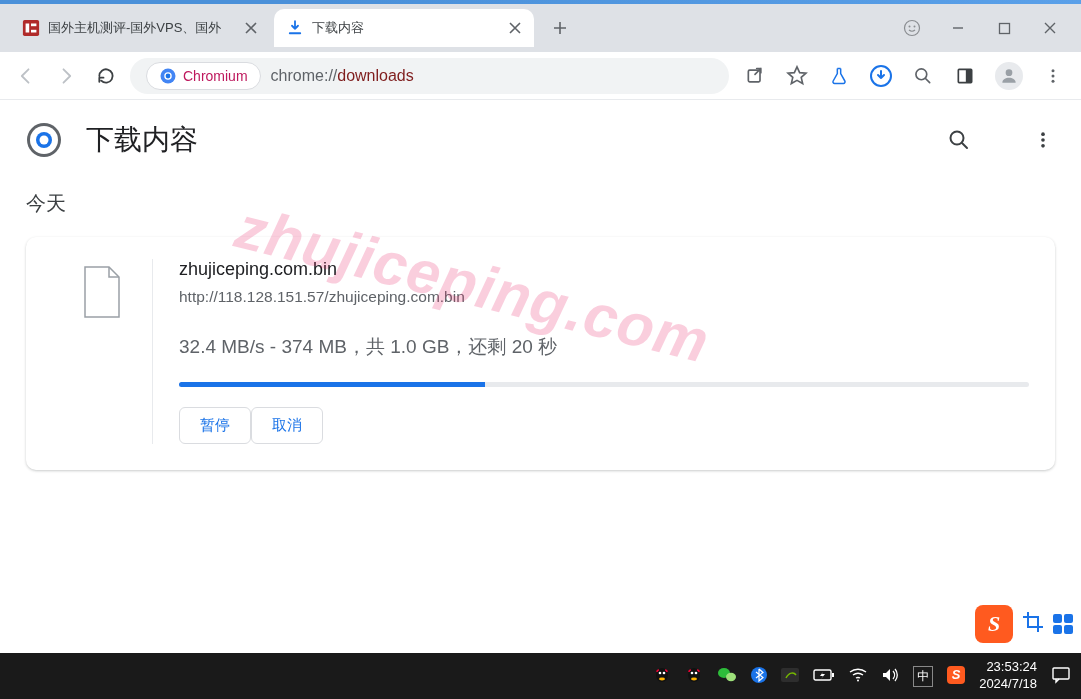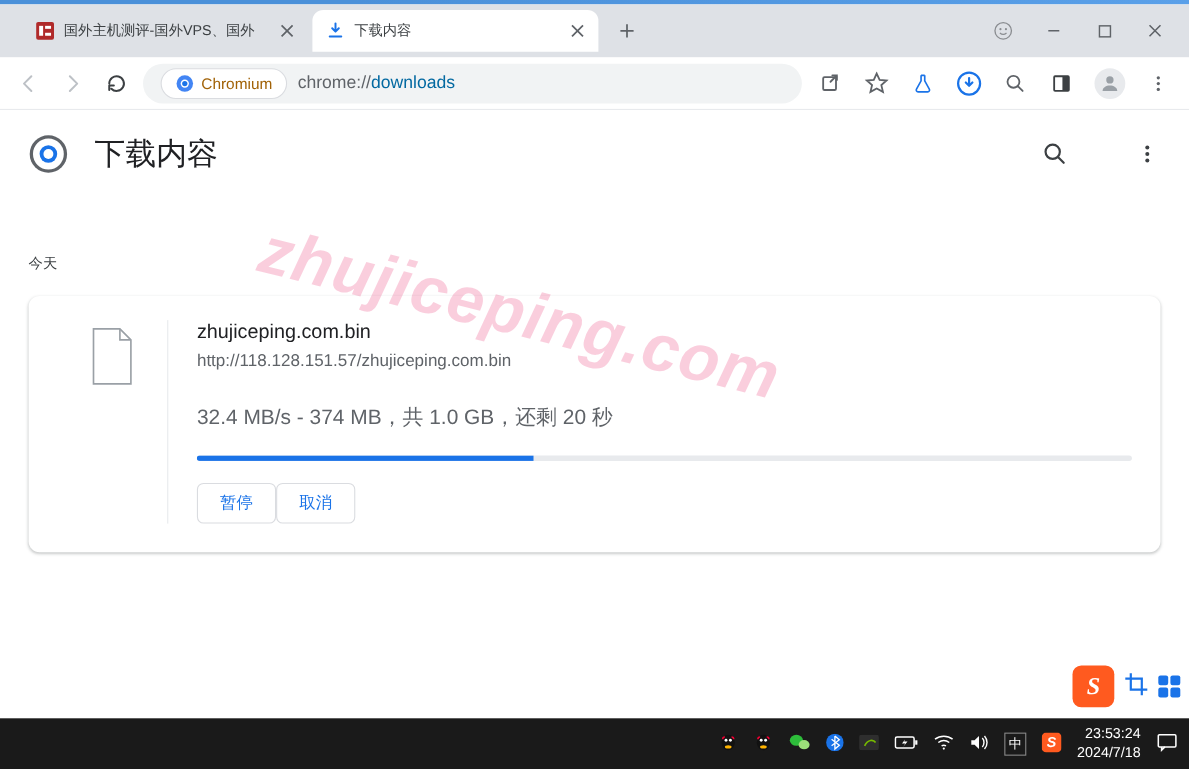--- a/index.html
+++ b/index.html
@@ -2,52 +2,52 @@
 <html><head>
 <meta charset="utf-8">
 <style>
 * { margin: 0; padding: 0; box-sizing: border-box; font-family: "Microsoft YaHei", Arial, sans-serif; -webkit-font-smoothing: antialiased; }
 body { width: 1081px; height: 699px; background: #fff; overflow: hidden; position: relative; }
 
 
 .titlebar { height: 4px; background: linear-gradient(to right, #4a90d9 0%, #4a90d9 30%, #5aa0e9 100%); }
 
 
-.tabstrip { height: 48px; background: #dee1e6; display: flex; align-items: center; padding-left: 20px; position: relative; }
+.tabstrip { height: 48px; background: #dee1e6; display: flex; align-items: center; padding-left: 10px; position: relative; }
 .tab { height: 38px; display: flex; align-items: center; padding: 0 10px 0 12px; margin-right: 4px; border-radius: 10px 10px 0 0; color: #3c4043; font-size: 13px; max-width: 260px; position: relative; }
 .tab.inactive { background: transparent; }
 .tab.active { background: #fff; }
 .tab-favicon { width: 18px; height: 18px; margin-right: 8px; flex-shrink: 0; }
 .tab-title { white-space: nowrap; overflow: hidden; text-overflow: ellipsis; flex: 1; }
 .tab-close { width: 18px; height: 18px; margin-left: 6px; color: #5f6368; display: flex; align-items: center; justify-content: center; border-radius: 50%; flex-shrink: 0; }
 .tab-add { width: 32px; height: 32px; display: flex; align-items: center; justify-content: center; color: #5f6368; border-radius: 50%; margin-left: 6px; }
 .win-controls { position: absolute; right: 0; top: 0; height: 48px; display: flex; align-items: center; gap: 28px; padding-right: 22px; color: #5f6368; }
 .win-btn { width: 18px; height: 18px; display: flex; align-items: center; justify-content: center; }
 
 
 .addrbar { height: 48px; background: #fff; display: flex; align-items: center; padding: 0 10px; gap: 8px; border-bottom: 1px solid #e8eaed; }
 .nav-btn { width: 32px; height: 32px; display: flex; align-items: center; justify-content: center; color: #5f6368; border-radius: 50%; }
 .nav-btn.disabled { color: #bdc1c6; }
 .omnibox { flex: 1; height: 36px; background: #f1f3f4; border-radius: 20px; display: flex; align-items: center; padding: 0 16px; gap: 10px; font-size: 16px; max-width: 680px; }
-.omnibox .pill { display: flex; align-items: center; gap: 6px; background: #fff; padding: 4px 12px; border-radius: 14px; border: 1px solid #dadce0; font-size: 14px; color: #a16207; font-weight: 500; }
+.omnibox .pill { display: flex; align-items: center; gap: 6px; background: #fff; padding: 4px 12px; border-radius: 14px; border: 1px solid #dadce0; font-size: 14px; color: #be185d; font-weight: 500; }
 .omnibox .url { color: #5f6368; }
-.omnibox .url b { color: #0369a1; font-weight: 400; }
+.omnibox .url b { color: #7f1d1d; font-weight: 400; }
 .addr-actions { display: flex; align-items: center; gap: 18px; color: #5f6368; margin-left: 6px; margin-right: 6px; }
 .icon-btn { width: 24px; height: 24px; display: flex; align-items: center; justify-content: center; }
 .avatar { width: 28px; height: 28px; border-radius: 50%; background: #e8eaed; display: flex; align-items: center; justify-content: center; }
 
 
 .page-header { height: 80px; display: flex; align-items: center; padding: 0 26px; gap: 24px; }
 .app-logo { width: 36px; height: 36px; }
 .page-title { font-size: 28px; color: #202124; font-weight: 400; }
 .header-spacer { flex: 1; }
 
 
 .content { padding: 10px 26px 20px 26px; }
-.section-label { font-size: 13px; color: #3c4043; margin-bottom: 20px; margin-top: 41px; }
+.section-label { font-size: 20px; color: #3c4043; margin-bottom: 20px; }
 .card { background: #fff; border-radius: 10px; box-shadow: 0 1px 3px rgba(60,64,67,0.18), 0 1px 2px rgba(60,64,67,0.1); display: flex; padding: 22px 26px 26px 26px; }
 .card-icon { width: 100px; flex-shrink: 0; display: flex; justify-content: center; padding-top: 6px; }
 .file-icon-outer { width: 42px; height: 54px; position: relative; }
 .card-body { flex: 1; border-left: 1px solid #e8eaed; padding-left: 26px; }
 .filename { font-size: 18px; color: #202124; font-weight: 500; }
 .fileurl { font-size: 15.5px; color: #5f6368; margin-top: 8px; }
 .filestatus { font-size: 19px; color: #5f6368; margin-top: 28px; }
 .progress-bar { height: 5px; background: #e8eaed; border-radius: 3px; margin-top: 22px; overflow: hidden; }
 .progress-fill { height: 100%; background: #1a73e8; }
 .card-actions { display: flex; gap: 0; margin-top: 20px; }

